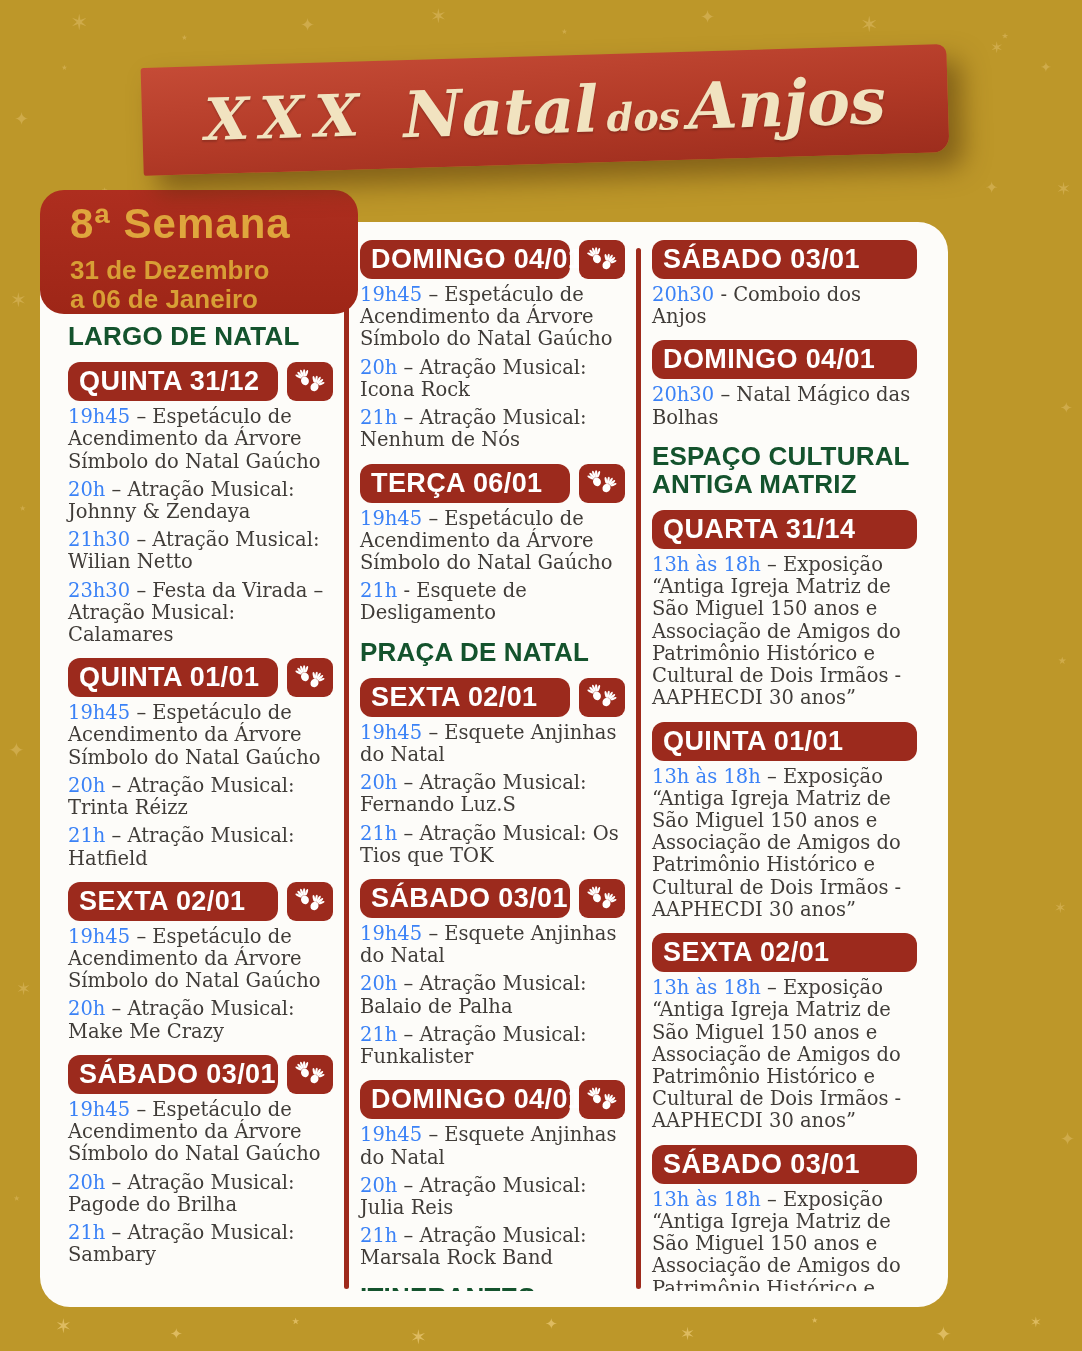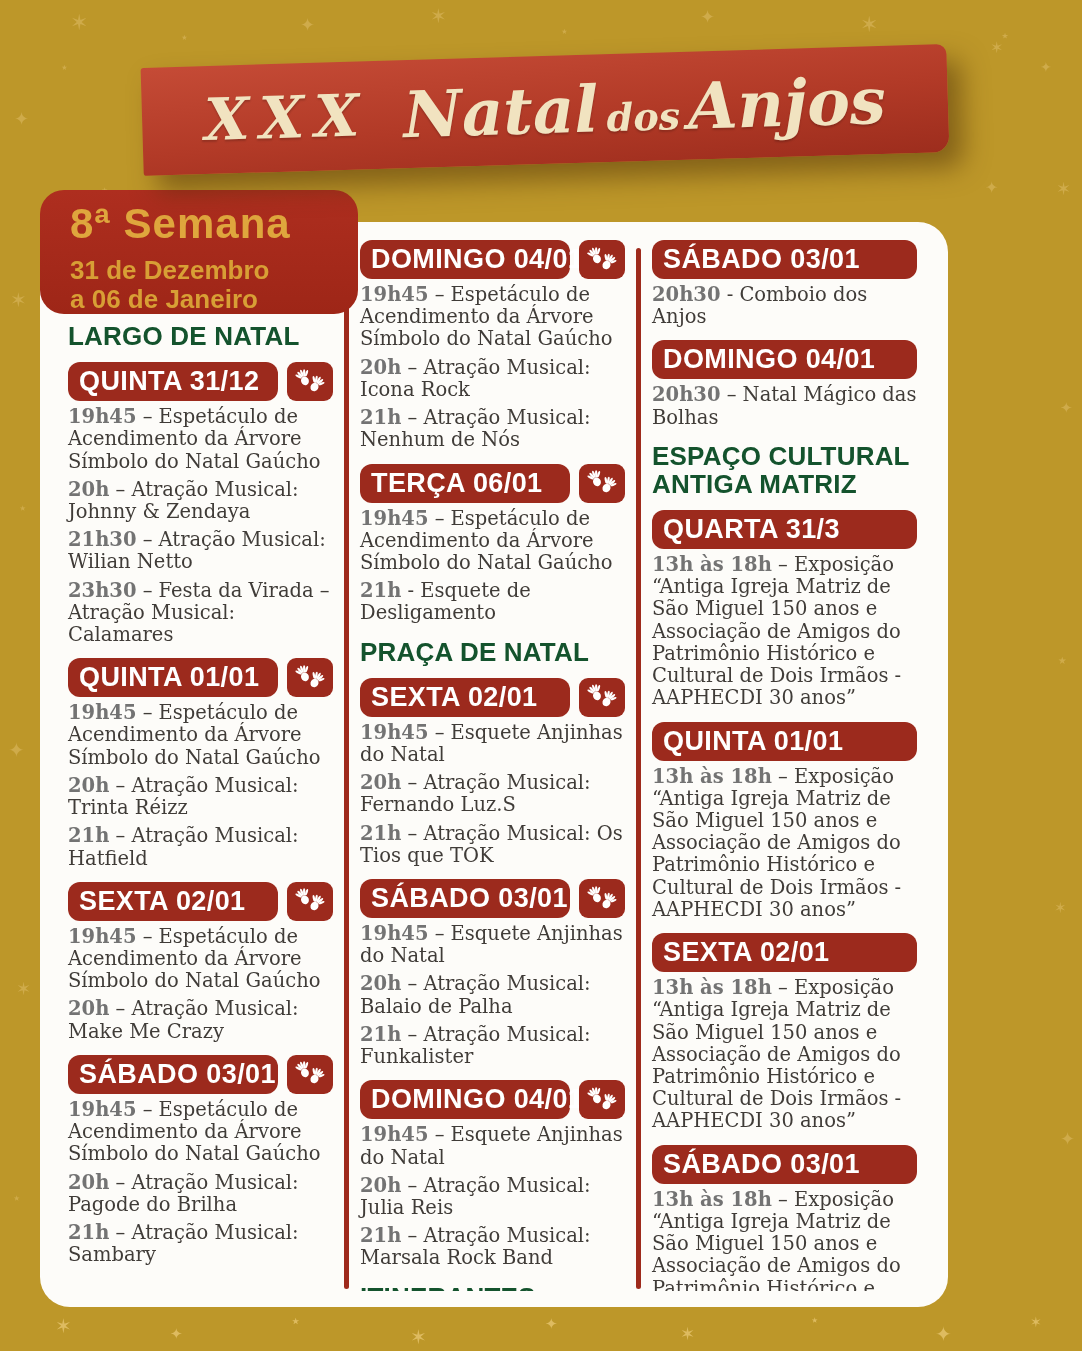--- a/index.html
+++ b/index.html
@@ -74,21 +74,21 @@
   .libras{
     flex:0 0 46px;width:46px;background:var(--bar-red,#9c2a1d);
     border-radius:9px;display:flex;align-items:center;justify-content:center;
   }
   .libras svg{width:34px;height:30px;display:block;}
 
   .event{
     font-family:"DejaVu Serif",serif;font-size:19.5px;line-height:1.14;
     color:#403c38;margin:5px 0 6px;
   }
-  .event .time{font-weight:700;color:#737373;}
+  .event .time{font-weight:400;color:#3b82f6;}
 </style>
 </head>
 <body>
 
 <div id="bg-pattern">
     <span style="left: 70px; top: 12px; font-size: 22px; color: rgba(216, 181, 92, 0.65);">✶</span>
     <span style="left: 180px; top: 30px; font-size: 14px; color: rgba(216, 181, 92, 0.65);">⋆</span>
     <span style="left: 300px; top: 16px; font-size: 18px; color: rgba(216, 181, 92, 0.65);">✦</span>
     <span style="left: 430px; top: 6px; font-size: 20px; color: rgba(216, 181, 92, 0.65);">✶</span>
     <span style="left: 560px; top: 24px; font-size: 14px; color: rgba(216, 181, 92, 0.65);">⋆</span>
@@ -382,21 +382,21 @@
         <div class="day-row">
           <div class="day-bar">SÁBADO 03/01</div>
         </div>
         <p class="event"><span class="time">20h30</span> - Comboio dos Anjos</p>
         <div class="day-row">
           <div class="day-bar">DOMINGO 04/01</div>
         </div>
         <p class="event"><span class="time">20h30</span> – Natal Mágico das Bolhas</p>
         <div class="venue-heading">ESPAÇO CULTURAL ANTIGA MATRIZ</div>
         <div class="day-row">
-          <div class="day-bar">QUARTA 31/3</div>
+          <div class="day-bar">QUARTA 31/14</div>
         </div>
         <p class="event"><span class="time">13h às 18h</span> – Exposição “Antiga Igreja Matriz de São Miguel 150 anos e Associação de Amigos do Patrimônio Histórico e Cultural de Dois Irmãos - AAPHECDI 30 anos”</p>
         <div class="day-row">
           <div class="day-bar">QUINTA 01/01</div>
         </div>
         <p class="event"><span class="time">13h às 18h</span> – Exposição “Antiga Igreja Matriz de São Miguel 150 anos e Associação de Amigos do Patrimônio Histórico e Cultural de Dois Irmãos - AAPHECDI 30 anos”</p>
         <div class="day-row">
           <div class="day-bar">SEXTA 02/01</div>
         </div>
         <p class="event"><span class="time">13h às 18h</span> – Exposição “Antiga Igreja Matriz de São Miguel 150 anos e Associação de Amigos do Patrimônio Histórico e Cultural de Dois Irmãos - AAPHECDI 30 anos”</p>

